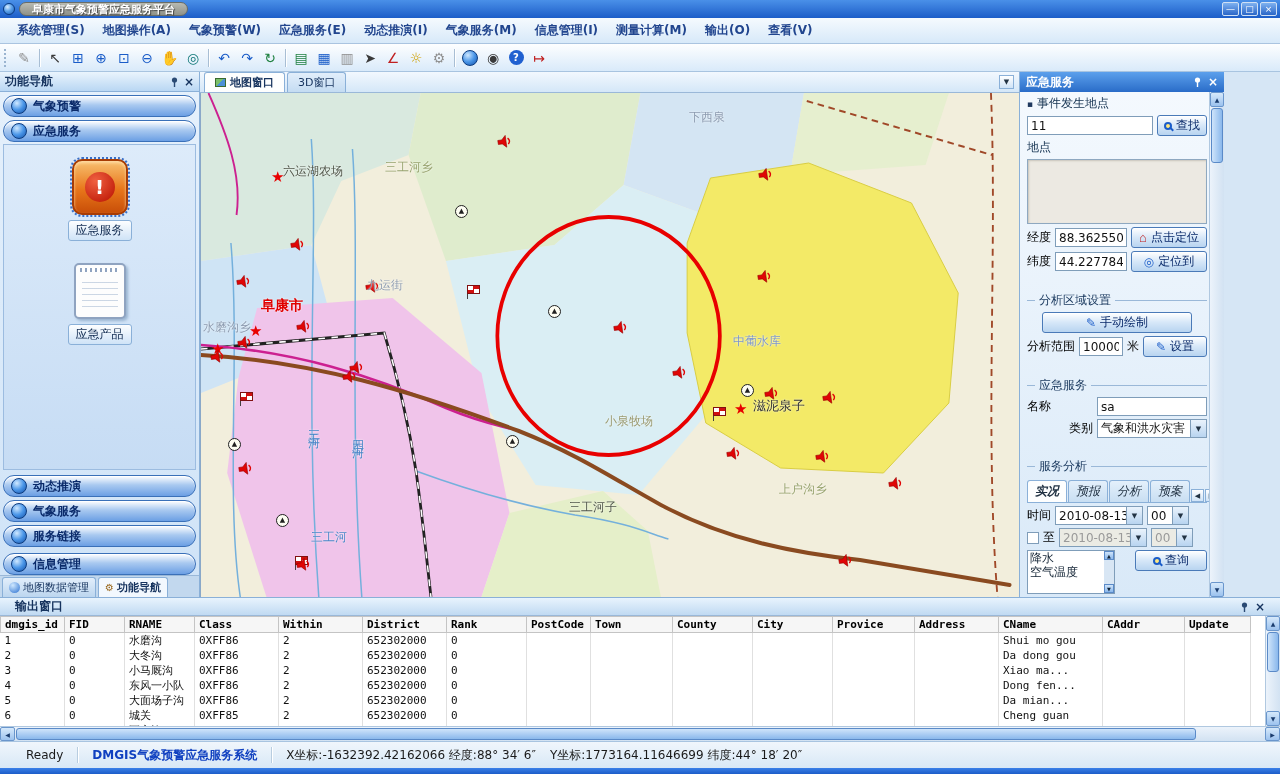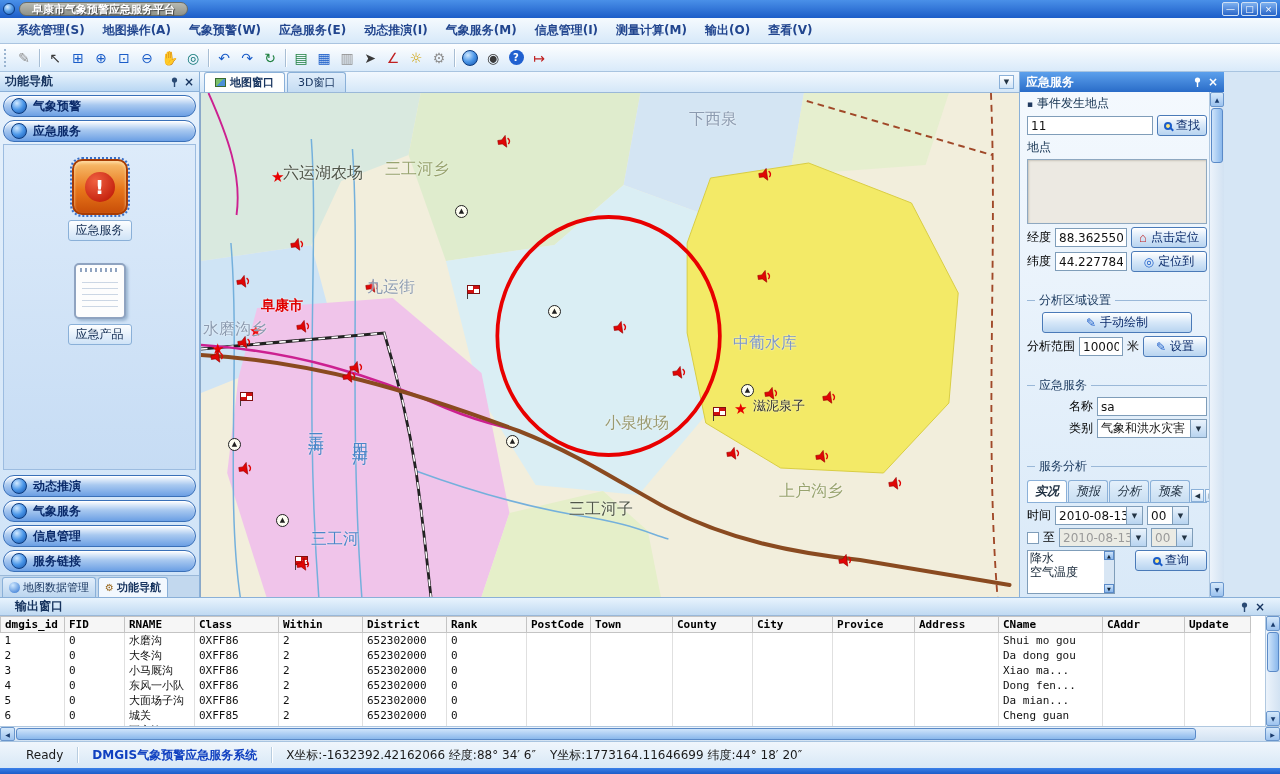--- a/index.html
+++ b/index.html
@@ -55,21 +55,21 @@
   
   .map-area { flex:1; display:flex; flex-direction:column; background:#dce9f6; min-width:0; }
   .map-tabbar { height:21px; background:linear-gradient(#f2f8fe,#d4e7f8); border-bottom:1px solid #9ab8d8; display:flex; align-items:flex-end; padding:2px 4px 0 4px; gap:2px; position:relative; }
   .mtab { display:flex; align-items:center; gap:4px; padding:2px 10px; font-size:11px; color:#16335e; background:linear-gradient(#e2eefb,#c4dcf2); border:1px solid #8ab0d8; border-bottom:none; border-radius:3px 3px 0 0; }
   .mtab.active { background:#fdfefe; font-weight:bold; }
   .mtab-sheet { width:11px; height:9px; background:linear-gradient(135deg,#7ac06a 50%,#4a90d8 50%); border:1px solid #3a6a30; display:inline-block; }
   .mtab-drop { position:absolute; right:5px; bottom:3px; width:15px; height:14px; border:1px solid #8ab0d8; background:linear-gradient(#fff,#cfe3f7); font-size:7px; color:#234; display:flex; align-items:center; justify-content:center; }
   .map-canvas { position:relative; flex:1; overflow:hidden; border-left:1px solid #8aa8c8; background:#f2eedc; }
   .map-svg { position:absolute; inset:0; width:100%; height:100%; }
   .map-layer { position:absolute; inset:0; }
-  .map-label { position:absolute; font-size:16px; white-space:nowrap; color:#7a8aa0; text-shadow:0 0 2px #fff; }
+  .map-label { position:absolute; font-size:12px; white-space:nowrap; color:#7a8aa0; text-shadow:0 0 2px #fff; }
   .map-label.vertical { writing-mode:vertical-rl; letter-spacing:3px; }
   .map-speaker { position:absolute; width:16px; height:13px; transform:rotate(-8deg); }
   .map-star { position:absolute; color:#e80000; font-size:15px; line-height:12px; }
   .map-flag { position:absolute; width:13px; height:9px; border:1px solid #801010; background:conic-gradient(from 0deg at 50% 50%, #d01010 0 25%, #fff 0 50%, #d01010 0 75%, #fff 0); }
   .map-flag::after { content:""; position:absolute; left:-1px; top:8px; width:1px; height:5px; background:#404040; }
   .map-symbol { position:absolute; width:13px; height:13px; border-radius:50%; border:1.5px solid #202020; background:#fdfdf2; display:flex; align-items:center; justify-content:center; font-size:7px; color:#202020; line-height:1; }
 
   
   .right-panel { width:205px; display:flex; flex-direction:column; border-left:1px solid #8ab0d8; }
   .rp-header { height:20px; background:linear-gradient(#5ca0ec,#2a6cc8); color:#fff; font-weight:bold; display:flex; align-items:center; padding:0 6px; }
@@ -227,27 +227,27 @@
         </div>
       </div>
       <div class="nav-btn">
         <span class="globe-icon"></span>
         <span>动态推演</span>
       </div>
       <div class="nav-btn">
         <span class="globe-icon"></span>
         <span>气象服务</span>
       </div>
+      <div class="nav-btn" style="margin-bottom:3px;">
+        <span class="globe-icon"></span>
+        <span>服务链接</span>
+      </div>
       <div class="nav-btn">
         <span class="globe-icon"></span>
         <span>信息管理</span>
-      </div>
-      <div class="nav-btn" style="margin-bottom:3px;">
-        <span class="globe-icon"></span>
-        <span>服务链接</span>
       </div>
       <div class="left-tabs">
         <div class="ltab">
           <span class="mini-globe"></span>
           <span>地图数据管理</span>
         </div>
         <div class="ltab active">
           <span class="mini-gear">⚙</span>
           <span>功能导航</span>
         </div>
@@ -546,21 +546,21 @@
             <span class="c-blue">✎</span>
             <span>设置</span>
           </button>
         </div>
 
         <div class="group-label">
           <span class="dash"></span>
             <span>应急服务</span>
             <span class="line"></span>
         </div>
-        <div class="row" style="justify-content:flex-end">
+        <div class="row" style="justify-content:space-between">
           <span>名称</span>
           <input class="xp-input" style="width: 110px;" value="sa">
         </div>
         <div class="row" style="justify-content:flex-end">
           <span>类别</span>
           <div class="xp-combo" style="width:110px">
             <span class="txt">气象和洪水灾害</span>
             <span class="cbtn">▼</span>
           </div>
         </div>

